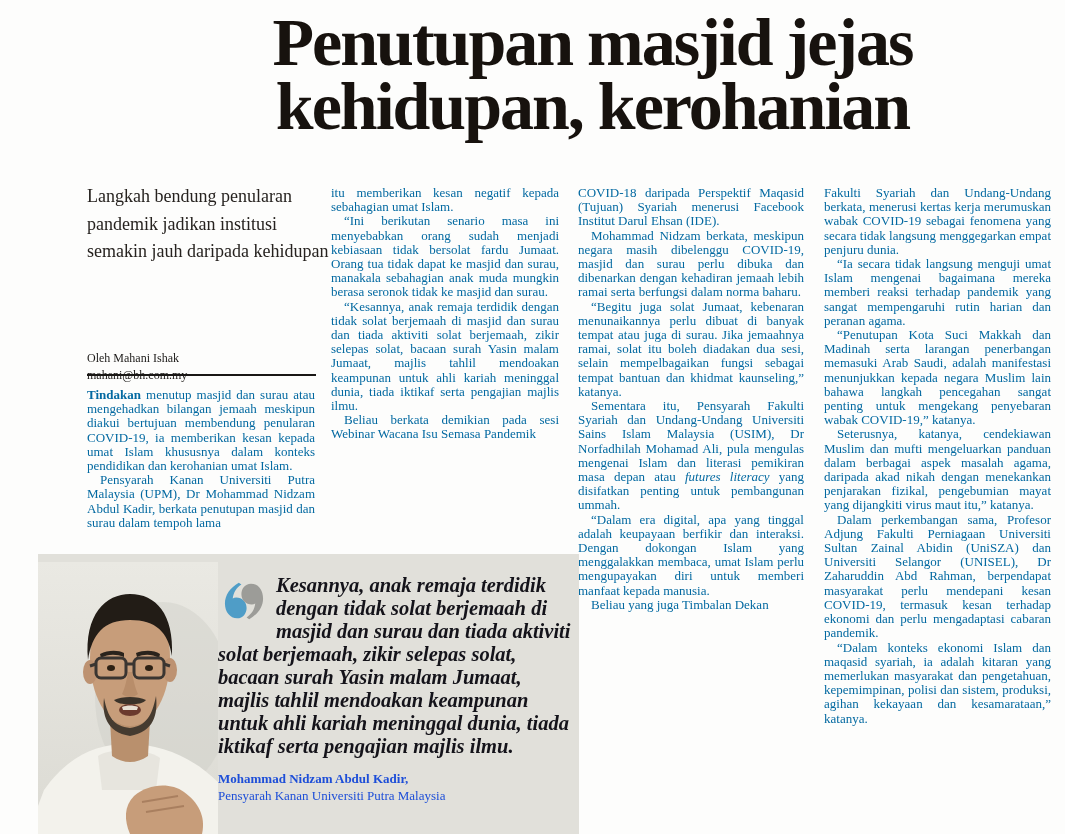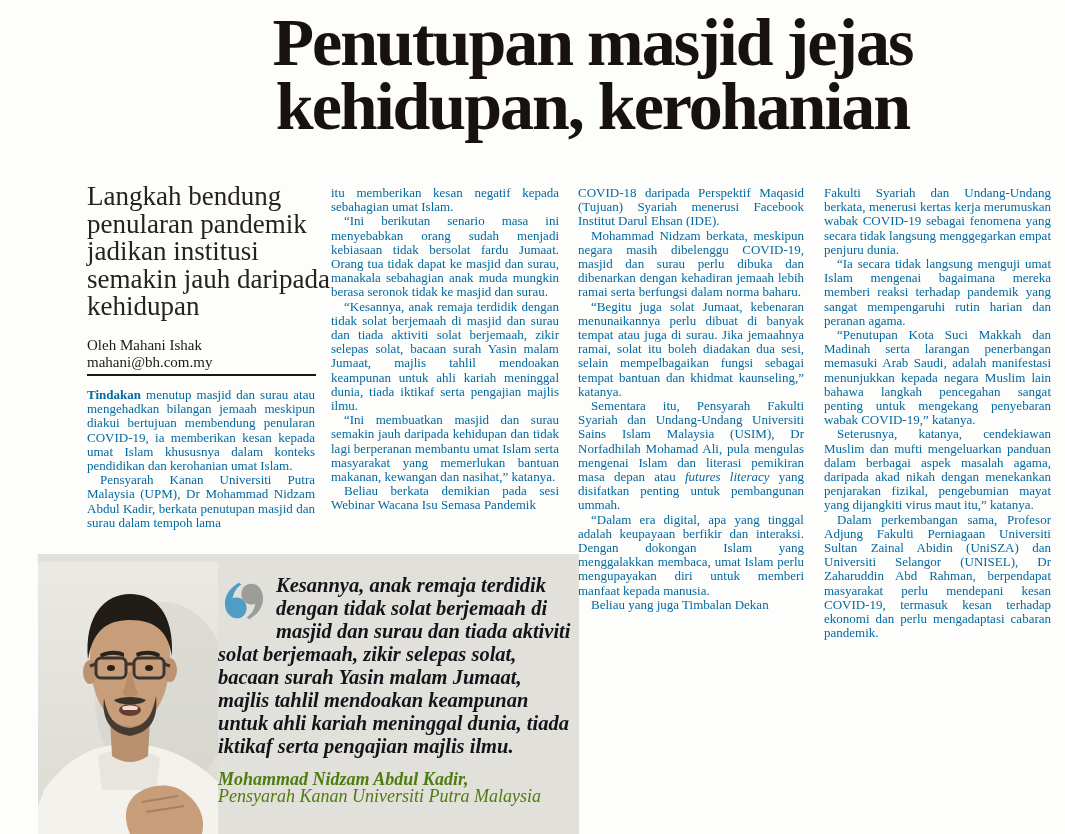--- a/index.html
+++ b/index.html
@@ -7,42 +7,42 @@
     position:relative;width:1065px;height:834px;overflow:hidden;
     background:#fdfdfc;font-family:"Liberation Serif",serif;color:#1e1c1a;padding-left:17px;
   }
   .headline{
     position:absolute;left:120px;top:10px;width:945px;margin:0;
     text-align:center;font-weight:700;font-size:68px;line-height:64px;
     letter-spacing:-2px;color:#17120e;
   }
   .standfirst{
     position:absolute;left:87px;top:183px;width:245px;
-    font-size:27px;line-height:27.5px;color:#26221f;
+    font-size:18px;line-height:27.5px;color:#26221f;
   }
-  .byline{position:absolute;left:87px;top:337px;font-size:15px;line-height:17px;color:#1d1b19;}
+  .byline{position:absolute;left:87px;top:350px;font-size:12px;line-height:17px;color:#1d1b19;}
   .byline-rule{position:absolute;left:87px;top:374px;width:229px;height:0;border-top:2px solid #191715;}
   .col{
     position:absolute;top:186px;width:228px;
     font-size:13px;line-height:14.2px;text-align:justify;color:#0369a1;
   }
   .col p{margin:0;}
   .col p.indent{text-indent:13px;}
   .seg-b{font-weight:700;}
   .seg-i{font-style:italic;}
   .col1{left:87px;top:388px;height:166px;overflow:hidden;}
   .col2{left:331px;height:366px;overflow:hidden;}
   .col3{left:578px;width:226px;height:645px;overflow:hidden;}
   .col4{left:824px;width:227px;height:645px;overflow:hidden;}
   .feature{position:absolute;left:38px;top:554px;width:541px;height:310px;background:#e1e0da;}
   .photo{position:absolute;left:0;top:8px;width:180px;height:272px;}
   .quote-area{position:absolute;left:180px;top:20px;width:354px;}
   .quote-icon{float:left;width:52px;height:46px;margin:4px 6px 2px 0;}
   .quote-text{font-size:20.5px;line-height:23px;font-weight:700;font-style:italic;color:#14131a;}
-  .quote-attrib{margin-top:13px;font-style:italic;font-size:18px;line-height:16.5px;color:#4d7c0f;}
+  .quote-attrib{margin-top:13px;font-size:13px;line-height:16.5px;color:#1d4ed8;}
   .attrib-name{font-weight:700;}
 </style>
 </head>
 <body>
 
 <div class="page">
 
   <h1 class="headline"><span>Penutupan masjid jejas</span><br><span>kehidupan, kerohanian</span></h1>
 
   <div class="standfirst">Langkah bendung penularan pandemik jadikan institusi semakin jauh daripada kehidupan</div>
@@ -54,37 +54,37 @@
   <div class="byline-rule"></div>
 
   <div class="col col1">
       <p><span class="seg-b">Tindakan</span><span> menutup masjid dan surau atau mengehadkan bilangan jemaah meskipun diakui bertujuan membendung penularan COVID-19, ia memberikan kesan kepada umat Islam khususnya dalam konteks pendidikan dan kerohanian umat Islam.</span></p>
       <p class="indent"><span>Pensyarah Kanan Universiti Putra Malaysia (UPM), Dr Mohammad Nidzam Abdul Kadir, berkata penutupan masjid dan surau dalam tempoh lama</span></p>
     </div>
   <div class="col col2">
       <p><span>itu memberikan kesan negatif kepada sebahagian umat Islam.</span></p>
       <p class="indent"><span>“Ini berikutan senario masa ini menyebabkan orang sudah menjadi kebiasaan tidak bersolat fardu Jumaat. Orang tua tidak dapat ke masjid dan surau, manakala sebahagian anak muda mungkin berasa seronok tidak ke masjid dan surau.</span></p>
       <p class="indent"><span>“Kesannya, anak remaja terdidik dengan tidak solat berjemaah di masjid dan surau dan tiada aktiviti solat berjemaah, zikir selepas solat, bacaan surah Yasin malam Jumaat, majlis tahlil mendoakan keampunan untuk ahli kariah meninggal dunia, tiada iktikaf serta pengajian majlis ilmu.</span></p>
-      <p class="indent"><span>“Ini membuatkan masjid dan surau semakin jauh daripada kehidupan dan tidak lagi berperanan membantu umat Islam serta masyarakat yang memerlukan bantuan makanan, kewangan dan nasihat,” katanya.</span></p>
       <p class="indent"><span>Beliau berkata demikian pada sesi Webinar Wacana Isu Semasa Pandemik</span></p>
     </div>
   <div class="col col3">
       <p><span>COVID-18 daripada Perspektif Maqasid (Tujuan) Syariah menerusi Facebook Institut Darul Ehsan (IDE).</span></p>
       <p class="indent"><span>Mohammad Nidzam berkata, meskipun negara masih dibelenggu COVID-19, masjid dan surau perlu dibuka dan dibenarkan dengan kehadiran jemaah lebih ramai serta berfungsi dalam norma baharu.</span></p>
       <p class="indent"><span>“Begitu juga solat Jumaat, kebenaran menunaikannya perlu dibuat di banyak tempat atau juga di surau. Jika jemaahnya ramai, solat itu boleh diadakan dua sesi, selain mempelbagaikan fungsi sebagai tempat bantuan dan khidmat kaunseling,” katanya.</span></p>
       <p class="indent"><span>Sementara itu, Pensyarah Fakulti Syariah dan Undang-Undang Universiti Sains Islam Malaysia (USIM), Dr Norfadhilah Mohamad Ali, pula mengulas mengenai Islam dan literasi pemikiran masa depan atau </span><span class="seg-i">futures literacy</span><span> yang disifatkan penting untuk pembangunan ummah.</span></p>
       <p class="indent"><span>“Dalam era digital, apa yang tinggal adalah keupayaan berfikir dan interaksi. Dengan dokongan Islam yang menggalakkan membaca, umat Islam perlu mengupayakan diri untuk memberi manfaat kepada manusia.</span></p>
       <p class="indent"><span>Beliau yang juga Timbalan Dekan</span></p>
     </div>
   <div class="col col4">
       <p><span>Fakulti Syariah dan Undang-Undang berkata, menerusi kertas kerja merumuskan wabak COVID-19 sebagai fenomena yang secara tidak langsung menggegarkan empat penjuru dunia.</span></p>
       <p class="indent"><span>“Ia secara tidak langsung menguji umat Islam mengenai bagaimana mereka memberi reaksi terhadap pandemik yang sangat mempengaruhi rutin harian dan peranan agama.</span></p>
       <p class="indent"><span>“Penutupan Kota Suci Makkah dan Madinah serta larangan penerbangan memasuki Arab Saudi, adalah manifestasi menunjukkan kepada negara Muslim lain bahawa langkah pencegahan sangat penting untuk mengekang penyebaran wabak COVID-19,” katanya.</span></p>
       <p class="indent"><span>Seterusnya, katanya, cendekiawan Muslim dan mufti mengeluarkan panduan dalam berbagai aspek masalah agama, daripada akad nikah dengan menekankan penjarakan fizikal, pengebumian mayat yang dijangkiti virus maut itu,” katanya.</span></p>
       <p class="indent"><span>Dalam perkembangan sama, Profesor Adjung Fakulti Perniagaan Universiti Sultan Zainal Abidin (UniSZA) dan Universiti Selangor (UNISEL), Dr Zaharuddin Abd Rahman, berpendapat masyarakat perlu mendepani kesan COVID-19, termasuk kesan terhadap ekonomi dan perlu mengadaptasi cabaran pandemik.</span></p>
+      <p class="indent"><span>“Dalam konteks ekonomi Islam dan maqasid syariah, ia adalah kitaran yang memerlukan masyarakat dan pengetahuan, kepemimpinan, polisi dan sistem, produksi, agihan kekayaan dan kesamarataan,” katanya.</span></p>
     </div>
 
   <div class="feature">
     <div class="photo">
       <svg viewBox="0 0 180 272" width="180" height="272" preserveAspectRatio="none">
         <defs>
           <linearGradient id="pbg" x1="0" y1="0" x2="0" y2="1">
             <stop offset="0" stop-color="#eae9e3"></stop>
             <stop offset="1" stop-color="#dbdad3"></stop>
           </linearGradient>

